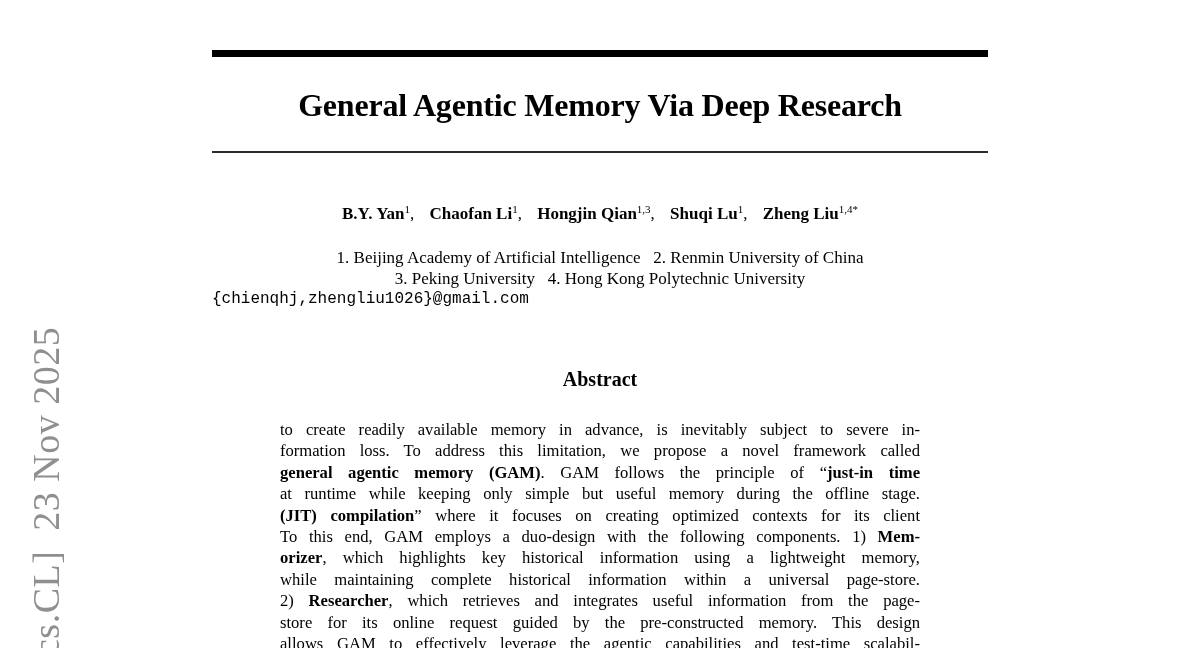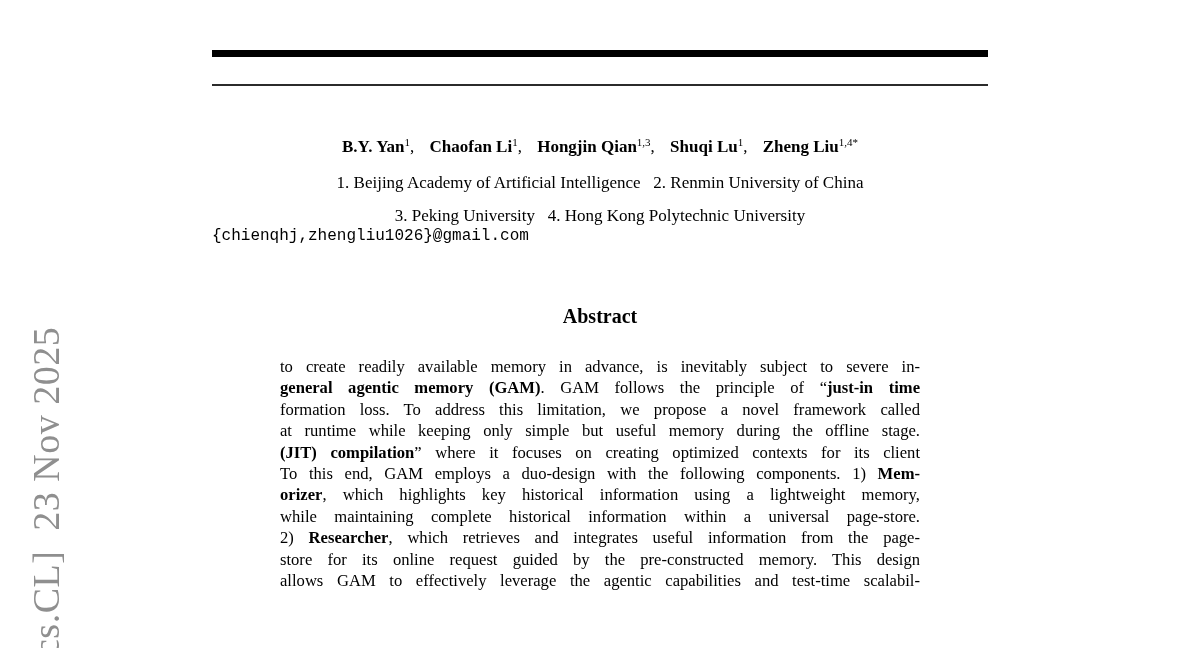--- a/index.html
+++ b/index.html
@@ -56,23 +56,23 @@
     line-height: 0;
     vertical-align: baseline;
     position: relative;
     top: -6px;
   }
   .affil {
     text-align: center;
     font-size: 17px;
     line-height: 21px;
     white-space: pre;
-    margin-top: 12px;
+    margin-top: 0;
   }
-  .affil-first { margin-top: 14px; }
+  .affil-first { margin-top: 22px; }
   .email {
     text-align: left;
     font-family: "Liberation Mono", monospace;
     font-size: 16px;
     line-height: 21px;
   }
   .abs-heading {
     margin-top: 57px;
     text-align: center;
     font-size: 20px;
@@ -107,20 +107,21 @@
 <body>
 
 <div class="page">
 
   <div class="stamp" style="color: rgb(143, 143, 143);">cs.CL]  23 Nov 2025</div>
 
   <div class="col">
 
     <div class="rule-thick"></div>
 
+    <h1 class="title">General Agentic Memory Via Deep Research</h1>
 
     <div class="rule-thin"></div>
 
     <div class="authors">
       <span class="author"><b>B.Y. Yan</b><sup>1</sup><span>,</span></span>
       <span class="author"><b>Chaofan Li</b><sup>1</sup><span>,</span></span>
       <span class="author"><b>Hongjin Qian</b><sup>1,3</sup><span>,</span></span>
       <span class="author"><b>Shuqi Lu</b><sup>1</sup><span>,</span></span>
       <span class="author"><b>Zheng Liu</b><sup>1,4*</sup><span></span></span>
     </div>
@@ -128,22 +129,22 @@
     <div class="affil affil-first">1. Beijing Academy of Artificial Intelligence   2. Renmin University of China</div>
 
     <div class="affil">3. Peking University   4. Hong Kong Polytechnic University</div>
 
     <div class="email">{chienqhj,zhengliu1026}@gmail.com</div>
 
     <div class="abs-heading">Abstract</div>
 
     <div class="abs-body">
         <div class="abs-line"><span>to create readily available memory in advance, is inevitably subject to severe in-</span></div>
+        <div class="abs-line"><span>formation loss. To address this limitation, we propose a novel framework called</span></div>
         <div class="abs-line"><b>general agentic memory (GAM)</b><span>. GAM follows the principle of “</span><b>just-in time</b></div>
-        <div class="abs-line"><span>formation loss. To address this limitation, we propose a novel framework called</span></div>
         <div class="abs-line"><span>at runtime while keeping only simple but useful memory during the offline stage.</span></div>
         <div class="abs-line"><b>(JIT) compilation</b><span>” where it focuses on creating optimized contexts for its client</span></div>
         <div class="abs-line"><span>To this end, GAM employs a duo-design with the following components. 1) </span><b>Mem-</b></div>
         <div class="abs-line"><b>orizer</b><span>, which highlights key historical information using a lightweight memory,</span></div>
         <div class="abs-line"><span>while maintaining complete historical information within a universal page-store.</span></div>
         <div class="abs-line"><span>2) </span><b>Researcher</b><span>, which retrieves and integrates useful information from the page-</span></div>
         <div class="abs-line"><span>store for its online request guided by the pre-constructed memory. This design</span></div>
         <div class="abs-line"><span>allows GAM to effectively leverage the agentic capabilities and test-time scalabil-</span></div>
       </div>
 

